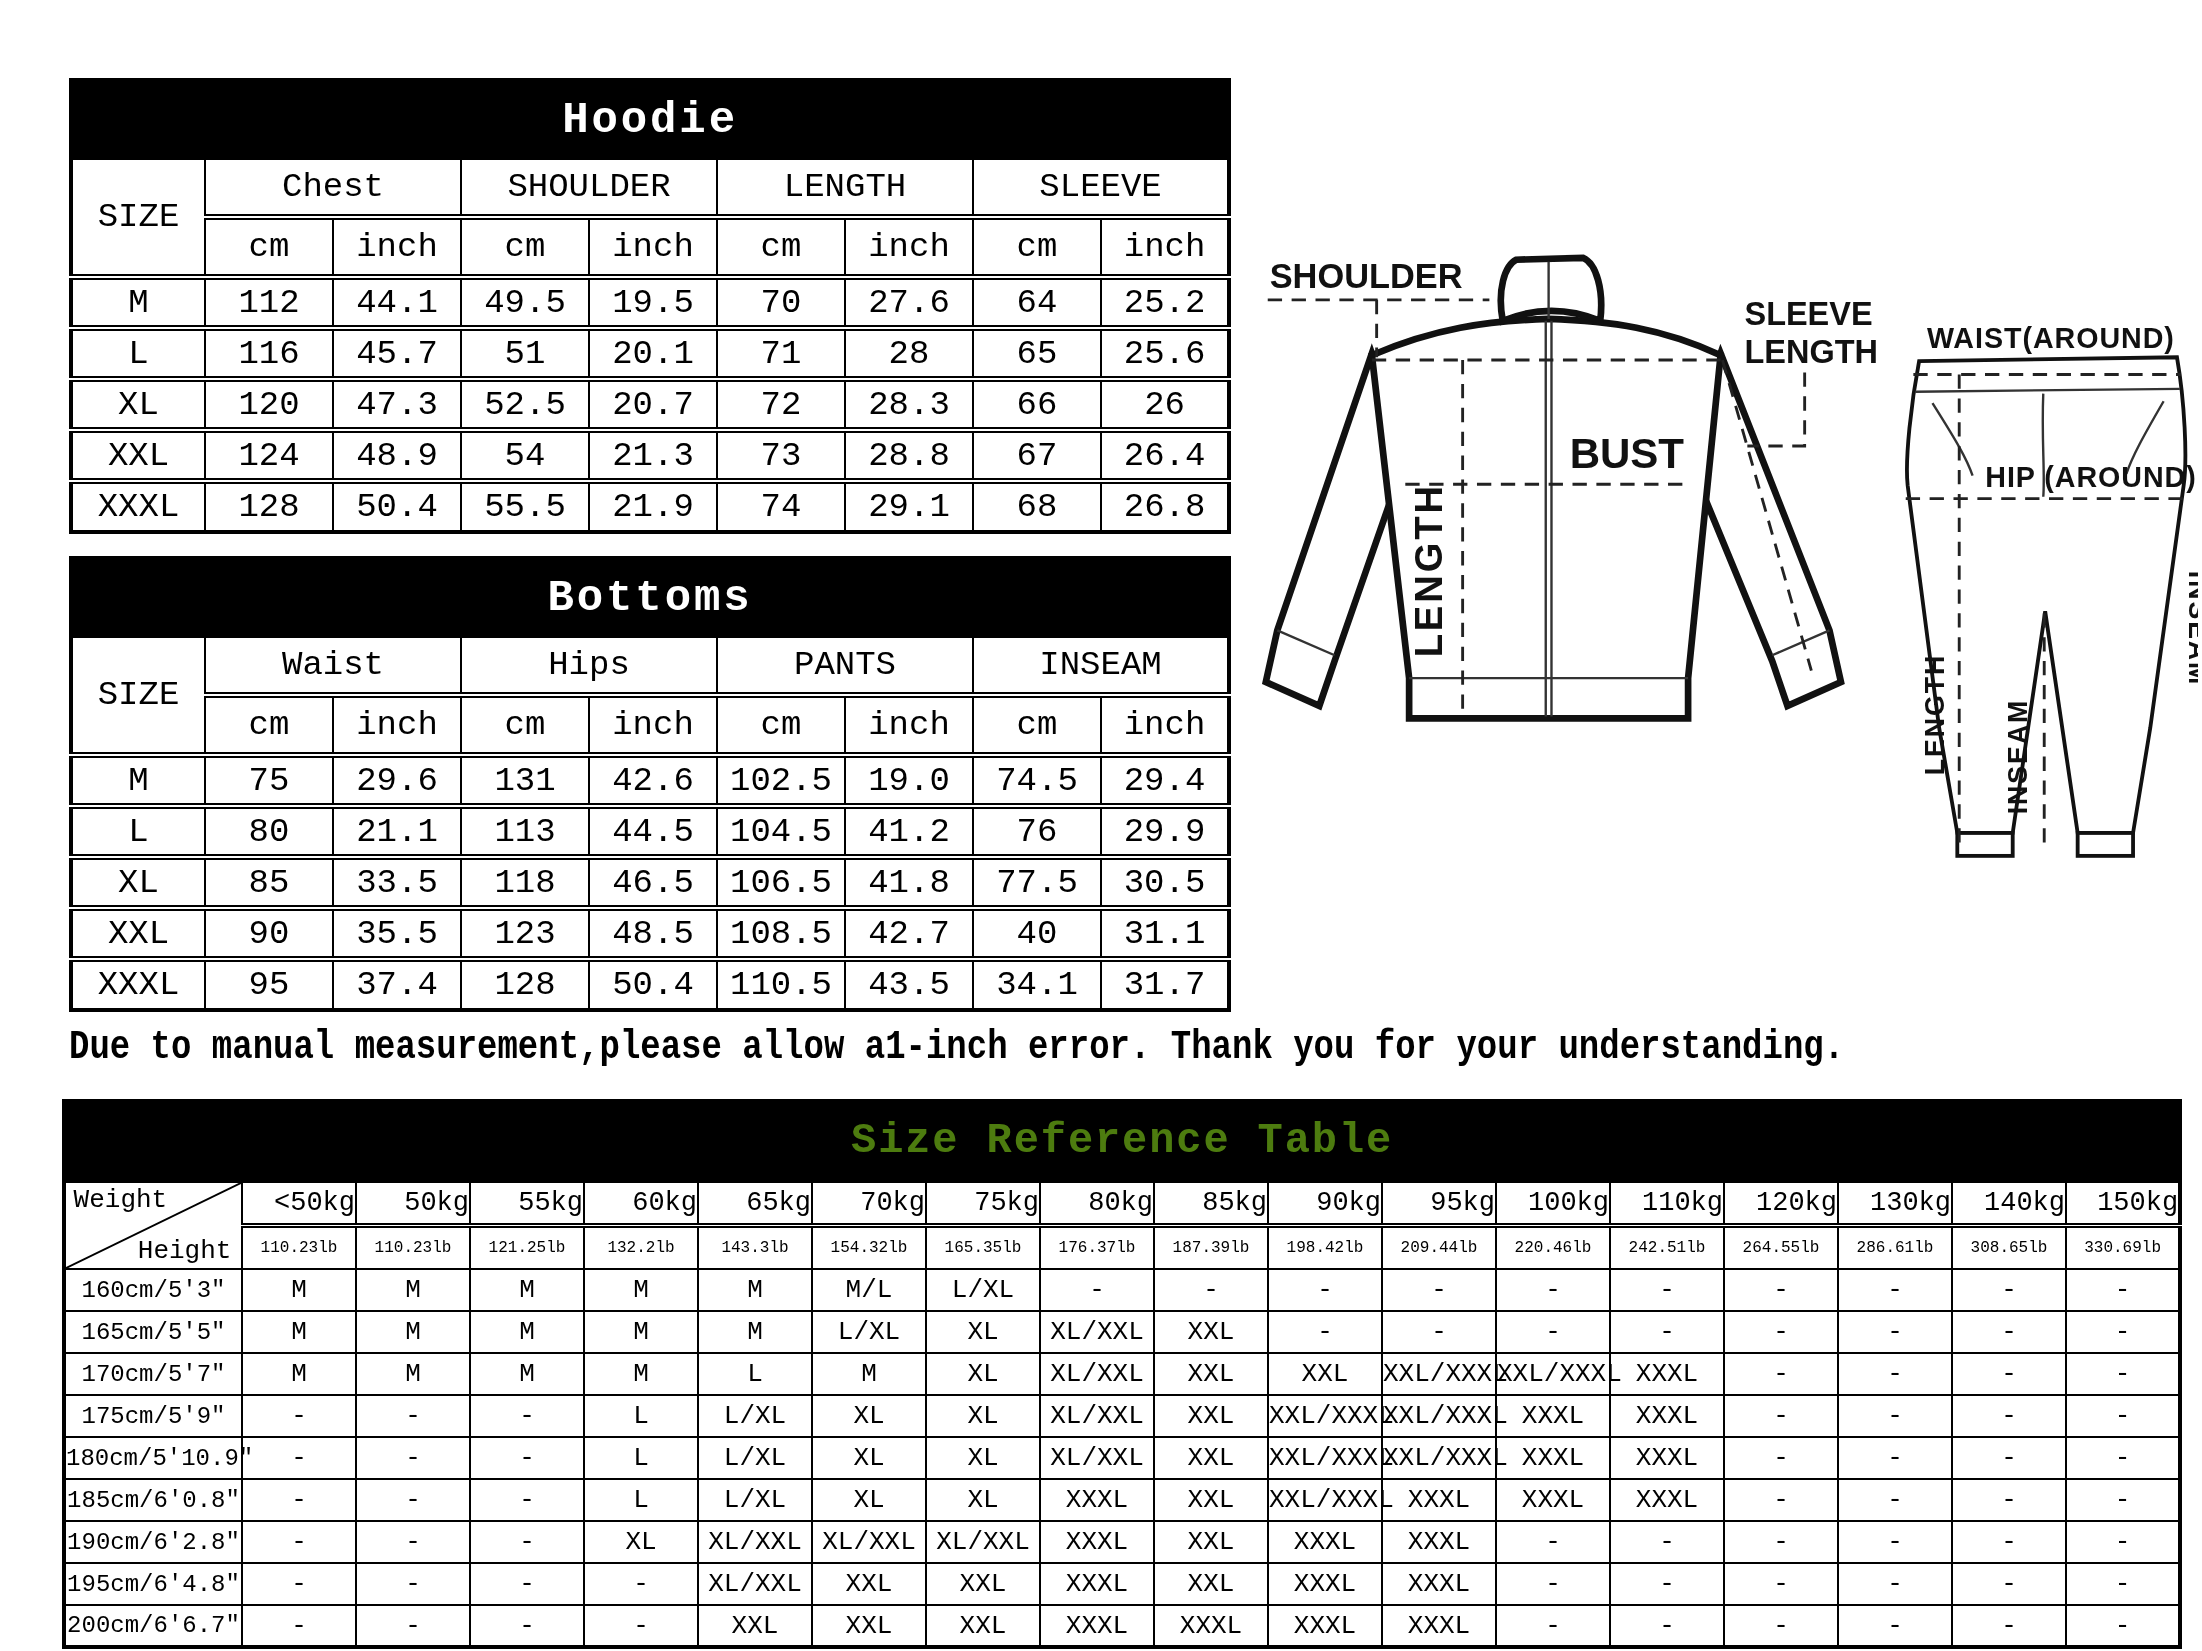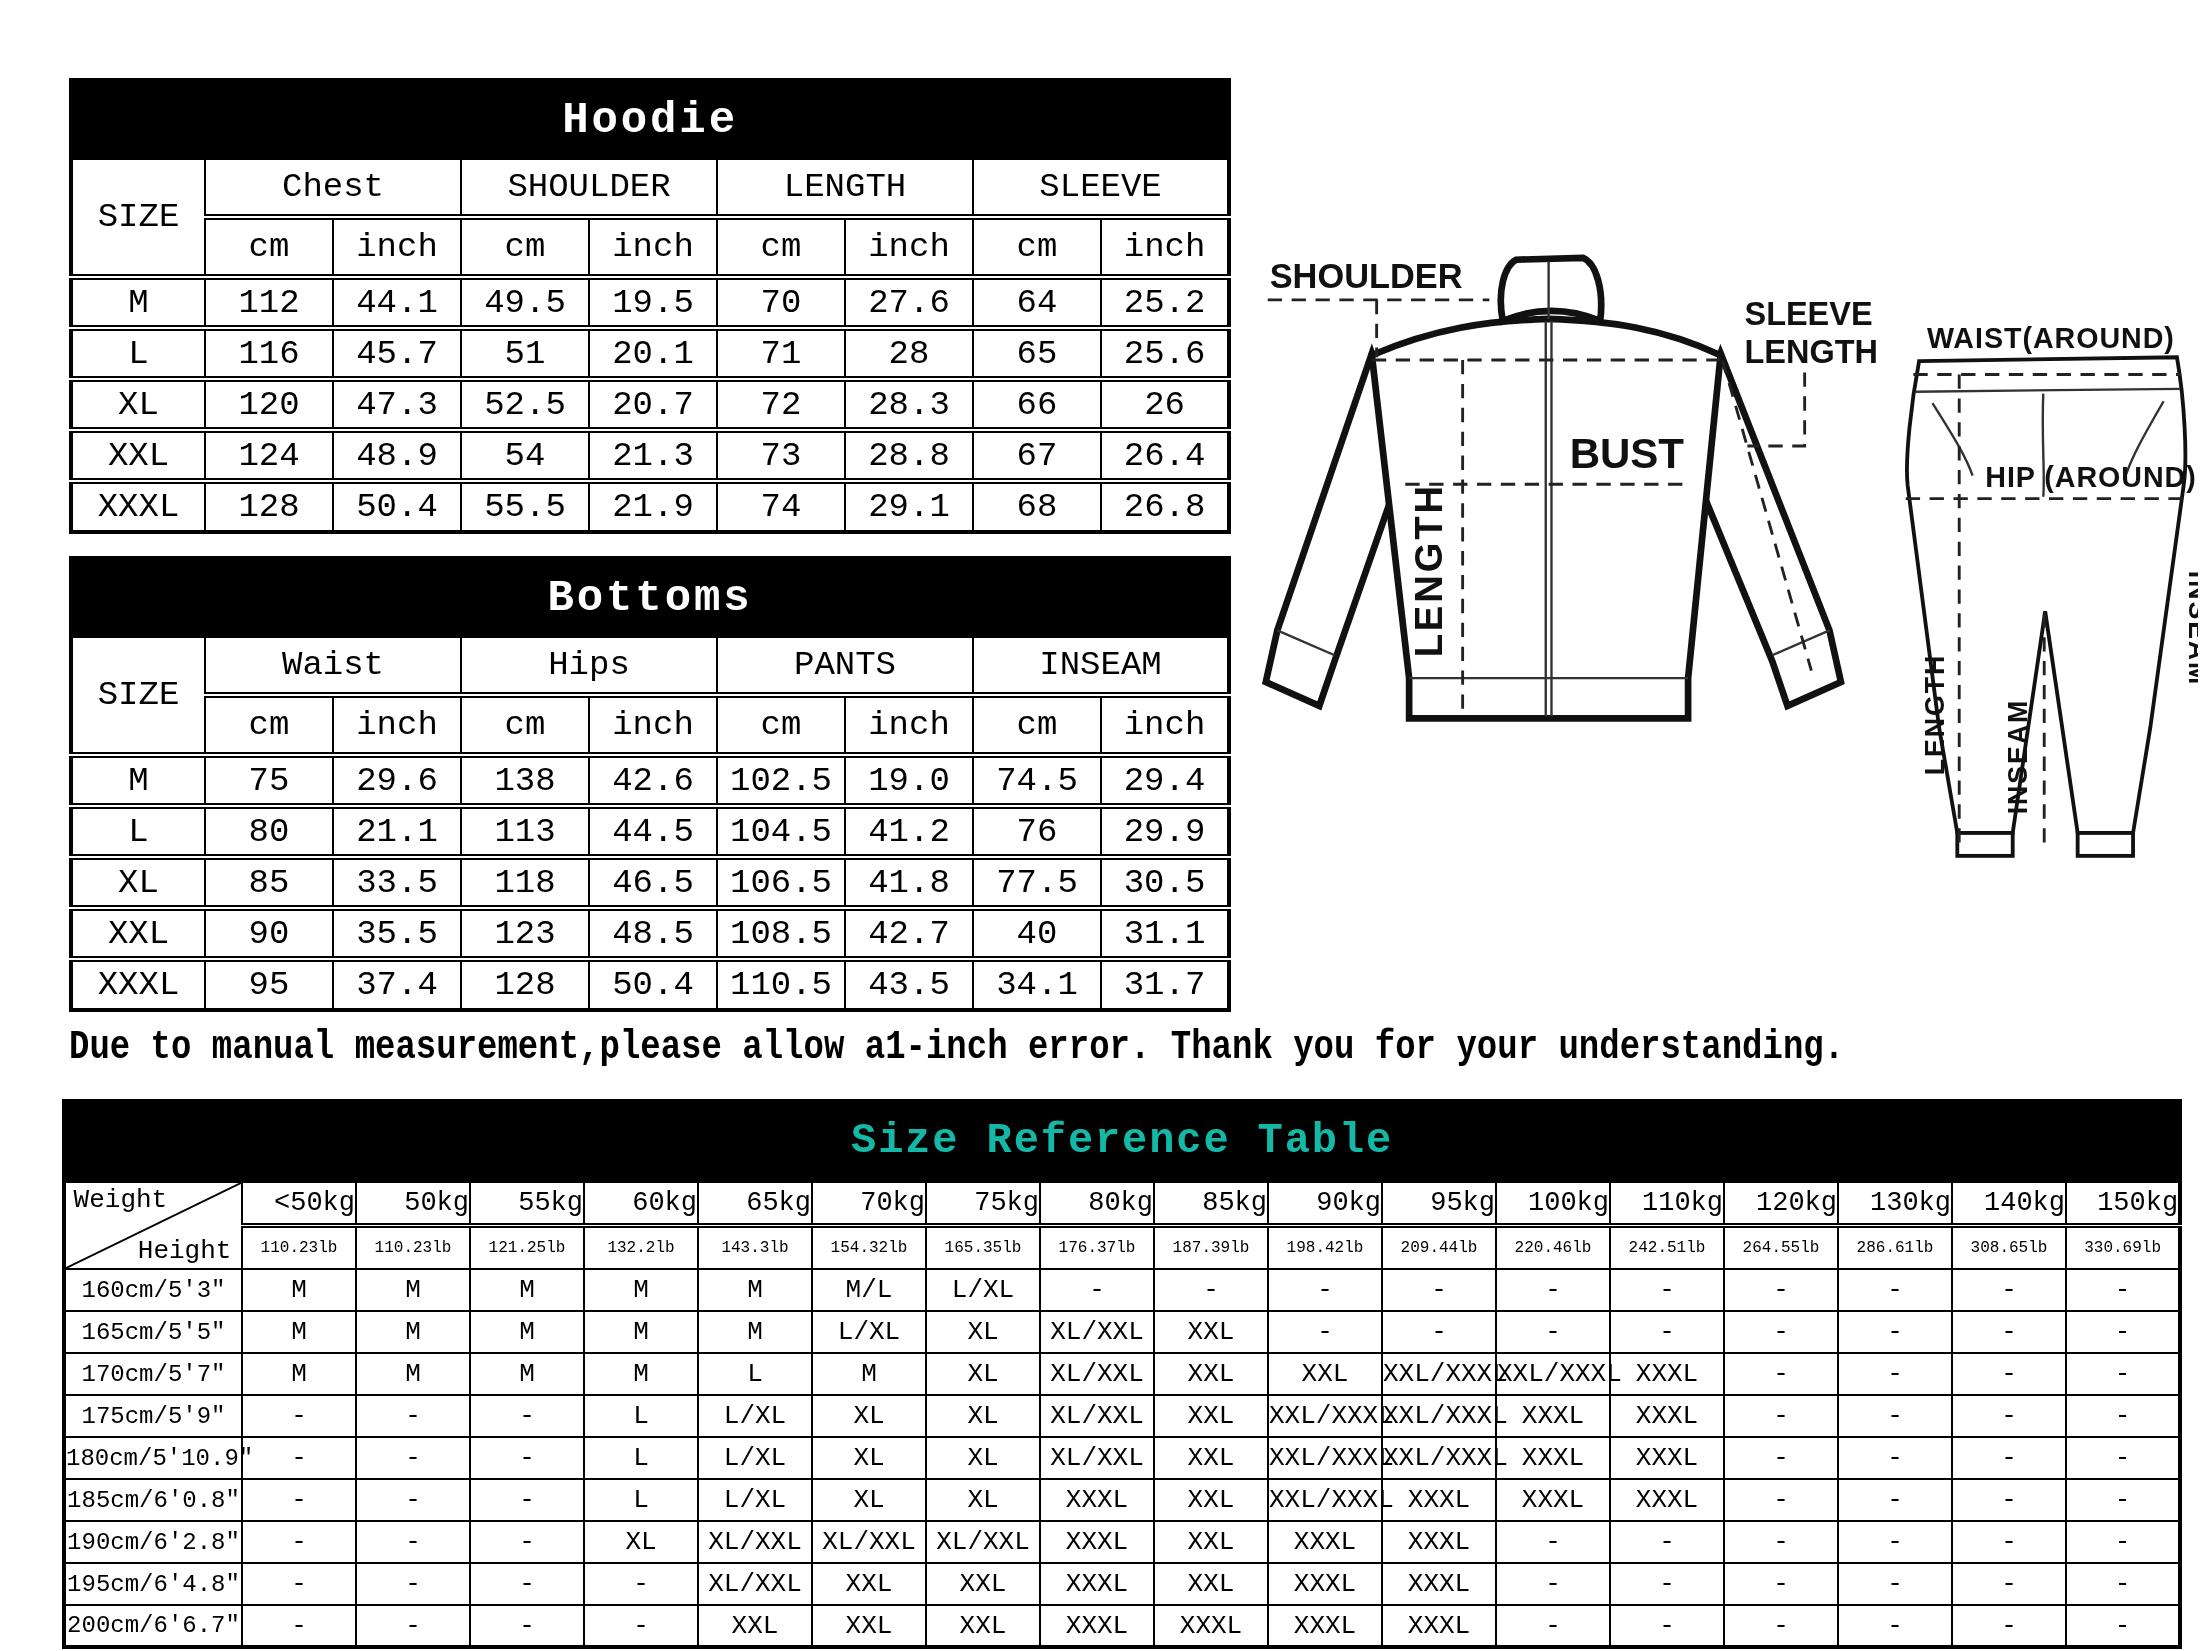--- a/index.html
+++ b/index.html
@@ -23,21 +23,21 @@
 
   
   #note{position:absolute;left:69px;top:1025px;font-size:40px;font-weight:bold;
         white-space:nowrap;transform:scaleX(.85);transform-origin:left top;letter-spacing:0;}
 
   
   #sizeref{position:absolute;left:62px;top:1099px;width:2111px;border-collapse:collapse;
            table-layout:fixed;background:#fff;border:4.8px solid #000;}
   #sizeref th,#sizeref td{border:2.9px solid #000;text-align:center;vertical-align:middle;
            padding:0;font-weight:normal;white-space:nowrap;overflow:visible;}
-  #sizeref tr.t-title td{background:#000;color:#14b8a6;font-size:42px;font-weight:bold;
+  #sizeref tr.t-title td{background:#000;color:#4d7c0f;font-size:42px;font-weight:bold;
            height:76px;border:4.8px solid #000;letter-spacing:1.9px;}
   #sizeref tr.kg-row{height:44px;}
   #sizeref tr.kg-row th{font-size:27px;border-bottom:5.7px double #000;text-align:right;}
   #sizeref tr.lb-row{height:44px;}
   #sizeref tr.lb-row td{font-size:16px;}
   #sizeref tr.sr-data{height:42px;}
   #sizeref tr.sr-data th{font-size:24px;}
   #sizeref tr.sr-data td{font-size:26px;}
   #sizeref td.diag{position:relative;padding:0;}
   #sizeref td.diag .dsvg{position:absolute;left:0;top:0;width:100%;height:100%;}
@@ -164,21 +164,21 @@
           <th>inch</th>
           <th>cm</th>
           <th>inch</th>
           <th>cm</th>
           <th>inch</th>
         </tr>
     <tr class="data-row">
           <th>M</th>
           <td>75</td>
           <td>29.6</td>
-          <td>138</td>
+          <td>131</td>
           <td>42.6</td>
           <td>102.5</td>
           <td>19.0</td>
           <td>74.5</td>
           <td>29.4</td>
         </tr>
         <tr class="data-row">
           <th>L</th>
           <td>80</td>
           <td>21.1</td>

